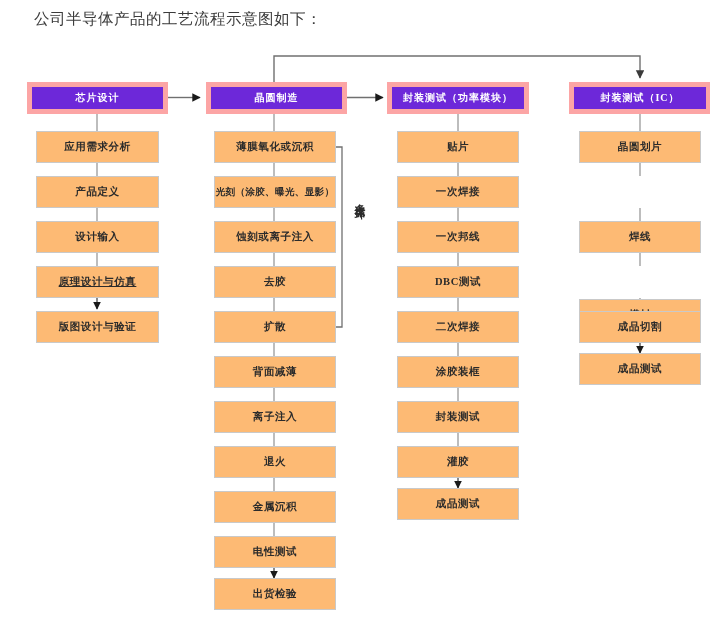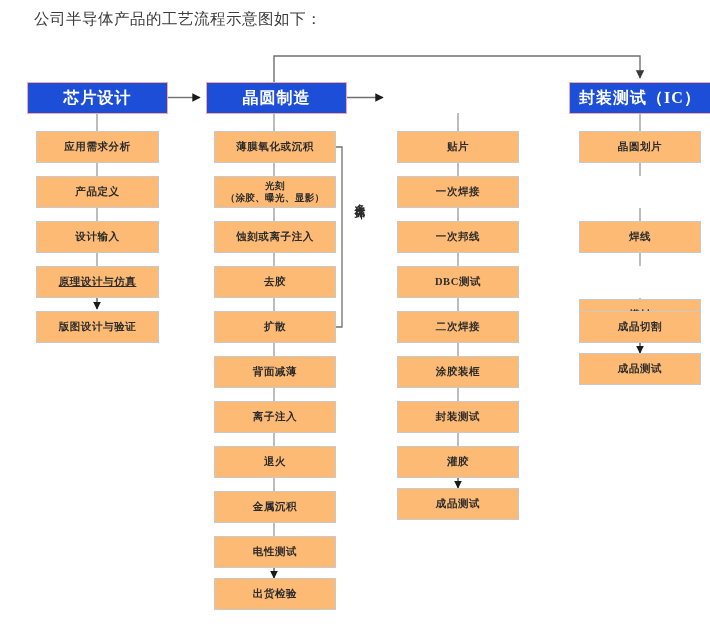--- a/index.html
+++ b/index.html
@@ -24,24 +24,24 @@
     position: absolute;
     left: 22px;
     top: 9px;
     font-size: 15.5px;
     color: #3b3b3b;
     letter-spacing: 0.5px;
     white-space: nowrap;
   }
   .hdr-box {
     position: absolute;
-    background: #1d4ed8;
-    border: 1px solid #fca5a5;
+    background: #6d28d9;
+    border: 5px solid #fca5a5;
     color: #ffffff;
-    font-size: 16px;
+    font-size: 10px;
     font-weight: bold;
     letter-spacing: 1px;
     display: flex;
     align-items: center;
     justify-content: center;
     box-sizing: border-box;
     text-align: center;
     line-height: 1.15;
   }
   .step-box {
@@ -143,36 +143,37 @@
 
   <div class="hdr-box" style="left:15px; top:82px; width:141px; height:32px;">芯片设计</div>
   <div class="step-box" style="left:24px; top:131px; width:123px; height:32px;">应用需求分析</div>
   <div class="step-box" style="left:24px; top:176px; width:123px; height:32px;">产品定义</div>
   <div class="step-box" style="left:24px; top:221px; width:123px; height:32px;">设计输入</div>
   <div class="step-box" style="left:24px; top:266px; width:123px; height:32px;text-decoration:underline;">原理设计与仿真</div>
   <div class="step-box" style="left:24px; top:311px; width:123px; height:32px;">版图设计与验证</div>
 
   <div class="hdr-box" style="left:194px; top:82px; width:141px; height:32px;text-align:right;">晶圆制造</div>
   <div class="step-box" style="left:202px; top:131px; width:122px; height:32px;">薄膜氧化或沉积</div>
-  <div class="step-box two-line" style="left:202px; top:176px; width:122px; height:32px; flex-direction:column;">
+  <div class="step-box two-line" style="left:202px; top:176px; width:122px; height:32px; flex-direction:row;">
     <span>光刻</span>
     <span>（涂胶、曝光、显影）</span>
   </div>
   <div class="step-box" style="left:202px; top:221px; width:122px; height:32px;">蚀刻或离子注入</div>
   <div class="step-box" style="left:202px; top:266px; width:122px; height:32px;">去胶</div>
   <div class="step-box" style="left:202px; top:311px; width:122px; height:32px;">扩散</div>
   <div class="step-box" style="left:202px; top:356px; width:122px; height:32px;">背面减薄</div>
   <div class="step-box" style="left:202px; top:401px; width:122px; height:32px;">离子注入</div>
   <div class="step-box" style="left:202px; top:446px; width:122px; height:32px;">退火</div>
   <div class="step-box" style="left:202px; top:491px; width:122px; height:32px;">金属沉积</div>
   <div class="step-box" style="left:202px; top:536px; width:122px; height:32px;">电性测试</div>
   <div class="step-box" style="left:202px; top:578px; width:122px; height:32px;">出货检验</div>
 
   <div class="loop-label" style="left:342px; top:195px;">多次循环</div>
 
+  <div class="hdr-box" style="left:375px; top:82px; width:142px; height:32px;">封装测试（功率模块）</div>
   <div class="step-box" style="left:385px; top:131px; width:122px; height:32px;">贴片</div>
   <div class="step-box" style="left:385px; top:176px; width:122px; height:32px;">一次焊接</div>
   <div class="step-box" style="left:385px; top:221px; width:122px; height:32px;">一次邦线</div>
   <div class="step-box" style="left:385px; top:266px; width:122px; height:32px;">DBC测试</div>
   <div class="step-box" style="left:385px; top:311px; width:122px; height:32px;">二次焊接</div>
   <div class="step-box" style="left:385px; top:356px; width:122px; height:32px;">涂胶装框</div>
   <div class="step-box" style="left:385px; top:401px; width:122px; height:32px;">封装测试</div>
   <div class="step-box" style="left:385px; top:446px; width:122px; height:32px;">灌胶</div>
   <div class="step-box" style="left:385px; top:488px; width:122px; height:32px;">成品测试</div>
 

